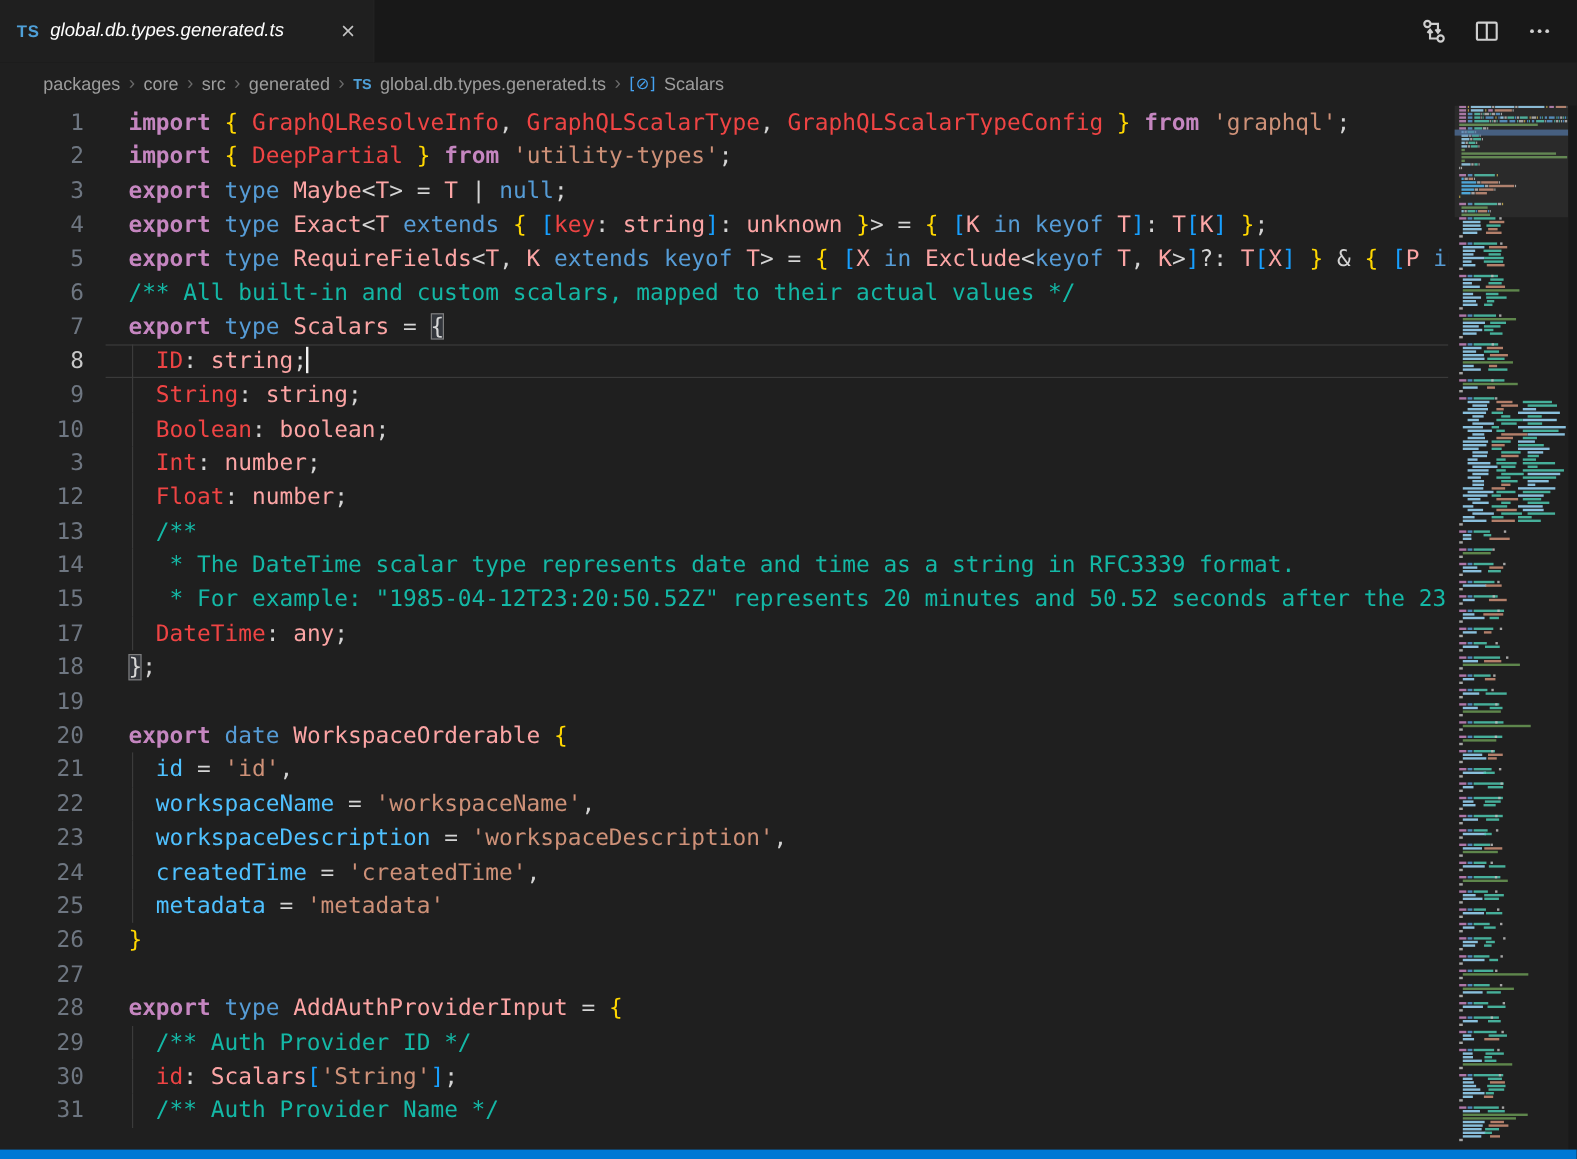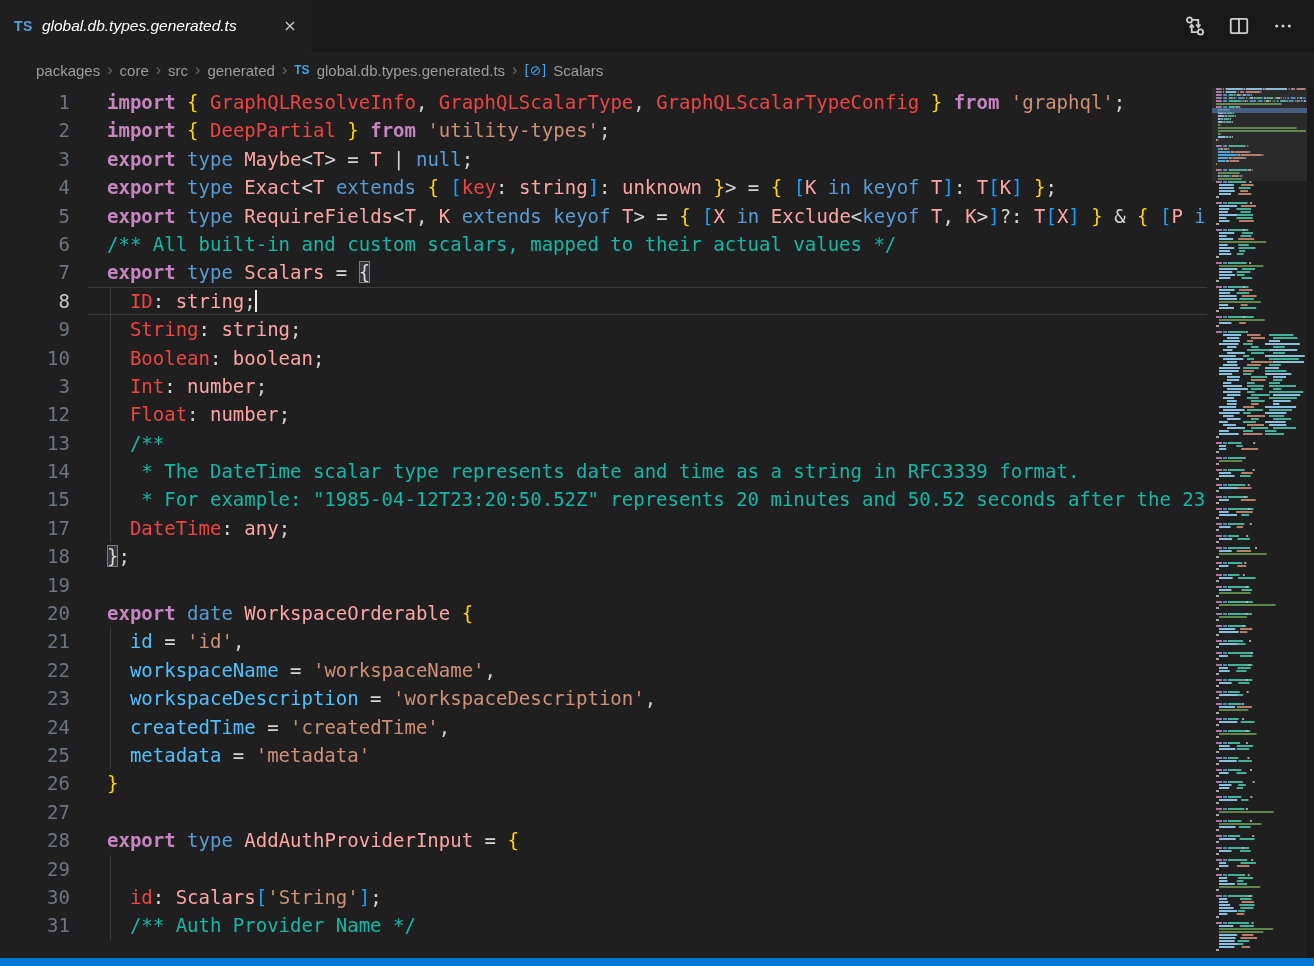--- a/index.html
+++ b/index.html
@@ -131,21 +131,21 @@
       <div class="line"><span class="ln">19</span><span class="lc"></span></div>
       <div class="line"><span class="ln">20</span><span class="lc"><span class="tk-kw">export</span><span class="tk-pun"> </span><span class="tk-kw2">date</span><span class="tk-pun"> </span><span class="tk-type">WorkspaceOrderable</span><span class="tk-pun"> </span><span class="tk-brace">{</span></span></div>
       <div class="line"><i class="guide"></i><span class="ln">21</span><span class="lc"><span class="tk-pun">  </span><span class="tk-enum">id</span><span class="tk-pun"> = </span><span class="tk-str">'id'</span><span class="tk-pun">,</span></span></div>
       <div class="line"><i class="guide"></i><span class="ln">22</span><span class="lc"><span class="tk-pun">  </span><span class="tk-enum">workspaceName</span><span class="tk-pun"> = </span><span class="tk-str">'workspaceName'</span><span class="tk-pun">,</span></span></div>
       <div class="line"><i class="guide"></i><span class="ln">23</span><span class="lc"><span class="tk-pun">  </span><span class="tk-enum">workspaceDescription</span><span class="tk-pun"> = </span><span class="tk-str">'workspaceDescription'</span><span class="tk-pun">,</span></span></div>
       <div class="line"><i class="guide"></i><span class="ln">24</span><span class="lc"><span class="tk-pun">  </span><span class="tk-enum">createdTime</span><span class="tk-pun"> = </span><span class="tk-str">'createdTime'</span><span class="tk-pun">,</span></span></div>
       <div class="line"><i class="guide"></i><span class="ln">25</span><span class="lc"><span class="tk-pun">  </span><span class="tk-enum">metadata</span><span class="tk-pun"> = </span><span class="tk-str">'metadata'</span></span></div>
       <div class="line"><span class="ln">26</span><span class="lc"><span class="tk-brace">}</span></span></div>
       <div class="line"><span class="ln">27</span><span class="lc"></span></div>
       <div class="line"><span class="ln">28</span><span class="lc"><span class="tk-kw">export</span><span class="tk-pun"> </span><span class="tk-kw2">type</span><span class="tk-pun"> </span><span class="tk-type">AddAuthProviderInput</span><span class="tk-pun"> = </span><span class="tk-brace">{</span></span></div>
-      <div class="line"><i class="guide"></i><span class="ln">29</span><span class="lc"><span class="tk-pun">  </span></span></div>
+      <div class="line"><i class="guide"></i><span class="ln">29</span><span class="lc"><span class="tk-pun">  </span><span class="tk-com">/** Auth Provider ID */</span></span></div>
       <div class="line"><i class="guide"></i><span class="ln">30</span><span class="lc"><span class="tk-pun">  </span><span class="tk-prop">id</span><span class="tk-pun">: </span><span class="tk-type">Scalars</span><span class="tk-brk">[</span><span class="tk-str">'String'</span><span class="tk-brk">]</span><span class="tk-pun">;</span></span></div>
       <div class="line"><i class="guide"></i><span class="ln">31</span><span class="lc"><span class="tk-pun">  </span><span class="tk-com">/** Auth Provider Name */</span></span></div>
     </div>
 </div>
 
 <div class="minimap">
   <div class="mm-slider"></div>
   <div class="mm-curline"></div>
 <svg width="95" height="870">
       <rect x="4.0" y="0" width="5.7" height="2" fill="#C586C0" opacity="0.85"></rect>

